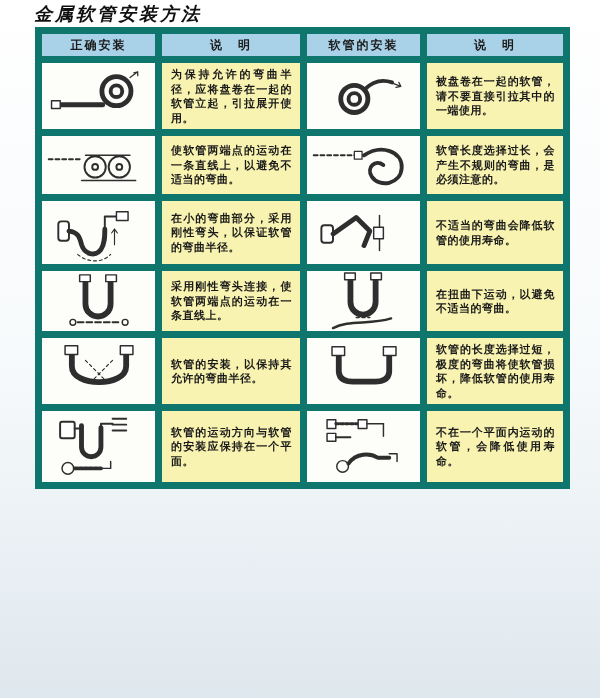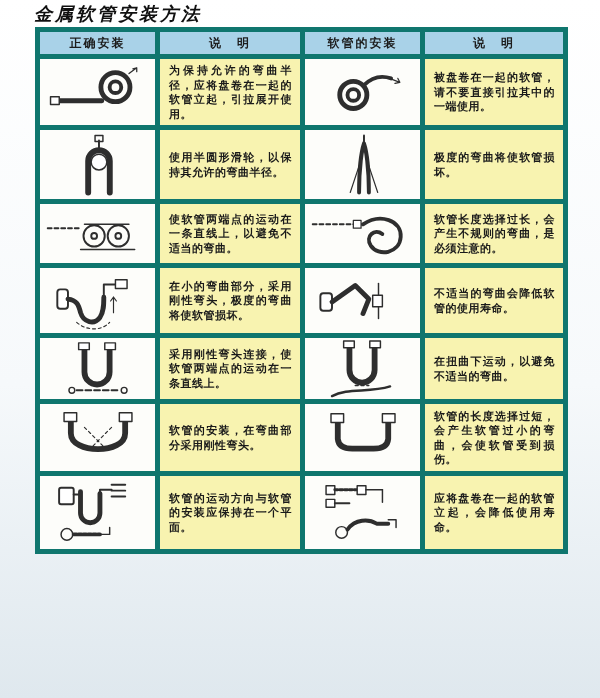--- a/index.html
+++ b/index.html
@@ -16,21 +16,21 @@
     font-style:italic;font-weight:bold;
     font-size:18px;letter-spacing:3px;color:#101010;
   }
   table.install-table{
     position:absolute;left:35px;top:27px;
     width:528px;border-collapse:collapse;
     border:2px solid #3c3c3c;
     table-layout:fixed;
   }
   .install-table th,.install-table td{
-    border:5px solid #0f766e;
+    border:7px solid #0f766e;
     padding:0;
     overflow:hidden;
   }
   .install-table th{
     background:#a9d2e8;
     height:22px;
     font-size:12px;font-weight:bold;letter-spacing:2px;color:#1c1c1c;
   }
   td.img-cell{background:#fdfdfa;text-align:center;vertical-align:middle;}
   td.desc-cell{
@@ -81,40 +81,20 @@
           <svg class="sketch" width="110" height="62" viewBox="0 0 112 64">
             <circle cx="46" cy="35" r="14" stroke-width="5"></circle>
             <circle cx="46" cy="35" r="6" stroke-width="4"></circle>
             <path d="M57 25 C66 16 76 15 85 18" stroke-width="4"></path>
             <path d="M86 19 l8 3 M94 22 l-5 1 M94 22 l-2 -4" stroke-width="1.3"></path>
           </svg>
         </td>
         <td class="desc-cell">被盘卷在一起的软管，请不要直接引拉其中的一端使用。</td>
       </tr>
 
-      <tr style="height:74px">
-        <td class="img-cell">
-          <svg class="sketch" width="110" height="64" viewBox="0 0 112 64">
-            <path d="M46 60 L46 28 A11 11 0 0 1 68 28 L68 60" stroke-width="6"></path>
-            <circle cx="57" cy="29" r="8" stroke-width="1.5" fill="#fff"></circle>
-            <line x1="57" y1="7" x2="57" y2="17" stroke-width="2"></line>
-            <rect x="53" y="2" width="8" height="6" stroke-width="1.5"></rect>
-          </svg>
-        </td>
-        <td class="desc-cell">使用半圆形滑轮，以保持其允许的弯曲半径。</td>
-        <td class="img-cell">
-          <svg class="sketch" width="110" height="64" viewBox="0 0 112 64">
-            <path d="M52 60 C52 34 55 16 57 10 C59 16 62 34 62 60" stroke-width="4"></path>
-            <line x1="43" y1="60" x2="55" y2="24" stroke-width="1.2"></line>
-            <line x1="71" y1="60" x2="59" y2="24" stroke-width="1.2"></line>
-            <line x1="57" y1="2" x2="57" y2="9" stroke-width="2"></line>
-          </svg>
-        </td>
-        <td class="desc-cell">极度的弯曲将使软管损坏。</td>
-      </tr>
 
       <tr style="height:64px">
         <td class="img-cell">
           <svg class="sketch" width="110" height="58" viewBox="0 0 112 60">
             <line x1="4" y1="24" x2="38" y2="24" stroke-width="2" stroke-dasharray="4 3"></line>
             <line x1="42" y1="20" x2="88" y2="20" stroke-width="1.5"></line>
             <circle cx="52" cy="32" r="11" stroke-width="2"></circle>
             <circle cx="52" cy="32" r="3" stroke-width="2"></circle>
             <circle cx="77" cy="32" r="11" stroke-width="2"></circle>
             <circle cx="77" cy="32" r="3" stroke-width="2"></circle>
@@ -136,21 +116,21 @@
         <td class="img-cell">
           <svg class="sketch" width="110" height="62" viewBox="0 0 112 64">
             <rect x="14" y="20" width="11" height="20" rx="3" stroke-width="2" fill="#fff"></rect>
             <path d="M25 30 C34 31 36 36 38 44 C41 54 52 57 58 49 C62 43 62 36 62 28" stroke-width="5"></path>
             <path d="M62 28 L62 15 L75 15" stroke-width="2"></path>
             <rect x="74" y="10" width="12" height="9" stroke-width="1.5" fill="#fff"></rect>
             <path d="M34 54 C44 63 60 63 68 54" stroke-width="1.2" stroke-dasharray="3 3"></path>
             <path d="M72 44 L72 28 M72 28 l-3 4 M72 28 l3 4" stroke-width="1.2"></path>
           </svg>
         </td>
-        <td class="desc-cell">在小的弯曲部分，采用刚性弯头，极度的弯曲将使软管损坏。</td>
+        <td class="desc-cell">在小的弯曲部分，采用刚性弯头，以保证软管的弯曲半径。</td>
         <td class="img-cell">
           <svg class="sketch" width="110" height="62" viewBox="0 0 112 64">
             <rect x="12" y="24" width="12" height="18" rx="3" stroke-width="2" fill="#fff"></rect>
             <path d="M24 33 L48 16 L62 30 L56 45" stroke-width="5"></path>
             <line x1="72" y1="14" x2="72" y2="50" stroke-width="1.5"></line>
             <rect x="66" y="26" width="10" height="12" stroke-width="1.5" fill="#fff"></rect>
           </svg>
         </td>
         <td class="desc-cell">不适当的弯曲会降低软管的使用寿命。</td>
       </tr>
@@ -184,29 +164,29 @@
       <tr style="height:72px">
         <td class="img-cell">
           <svg class="sketch" width="110" height="64" viewBox="0 0 112 66">
             <path d="M28 16 L28 28 C28 50 84 50 84 28 L84 16" stroke-width="6"></path>
             <rect x="21" y="7" width="13" height="9" stroke-width="1.5" fill="#fff"></rect>
             <rect x="78" y="7" width="13" height="9" stroke-width="1.5" fill="#fff"></rect>
             <line x1="42" y1="22" x2="62" y2="42" stroke-width="1.2" stroke-dasharray="3 3"></line>
             <line x1="70" y1="22" x2="50" y2="42" stroke-width="1.2" stroke-dasharray="3 3"></line>
           </svg>
         </td>
-        <td class="desc-cell">软管的安装，在弯曲部分采用刚性弯头。</td>
+        <td class="desc-cell">软管的安装，以保持其允许的弯曲半径。</td>
         <td class="img-cell">
           <svg class="sketch" width="110" height="64" viewBox="0 0 112 66">
             <path d="M30 16 L30 34 Q31 44 45 44 L67 44 Q81 44 82 34 L82 16" stroke-width="6"></path>
             <rect x="23" y="8" width="13" height="9" stroke-width="1.5" fill="#fff"></rect>
             <rect x="76" y="8" width="13" height="9" stroke-width="1.5" fill="#fff"></rect>
           </svg>
         </td>
-        <td class="desc-cell">软管的长度选择过短，会产生软管过小的弯曲，会使软管受到损伤。</td>
+        <td class="desc-cell">软管的长度选择过短，极度的弯曲将使软管损坏，降低软管的使用寿命。</td>
       </tr>
 
       <tr style="height:78px">
         <td class="img-cell">
           <svg class="sketch" width="110" height="70" viewBox="0 0 112 72">
             <rect x="16" y="10" width="15" height="17" rx="2" stroke-width="2" fill="#fff"></rect>
             <path d="M31 17 L38 17" stroke-width="2"></path>
             <path d="M38 14 L38 36 A10 10 0 0 0 58 36 L58 16" stroke-width="5"></path>
             <path d="M58 16 L58 12 L70 12" stroke-width="2"></path>
             <line x1="70" y1="7" x2="84" y2="7" stroke-width="2"></line>
@@ -225,18 +205,18 @@
             <rect x="50" y="8" width="9" height="9" stroke-width="1.5" fill="#fff"></rect>
             <line x1="59" y1="12" x2="76" y2="12" stroke-width="1.5"></line>
             <line x1="76" y1="12" x2="76" y2="25" stroke-width="1.5"></line>
             <rect x="18" y="22" width="9" height="8" stroke-width="1.5" fill="#fff"></rect>
             <line x1="27" y1="26" x2="42" y2="26" stroke-width="2"></line>
             <circle cx="34" cy="56" r="6" stroke-width="1.5"></circle>
             <path d="M40 53 C48 42 62 42 70 47 L82 47" stroke-width="4"></path>
             <path d="M82 43 L90 43 L90 51" stroke-width="1.5"></path>
           </svg>
         </td>
-        <td class="desc-cell">应将盘卷在一起的软管立起，会降低使用寿命。</td>
+        <td class="desc-cell">不在一个平面内运动的软管，会降低使用寿命。</td>
       </tr>
 
     </tbody>
   </table>
 </div>
 
 </body></html>

